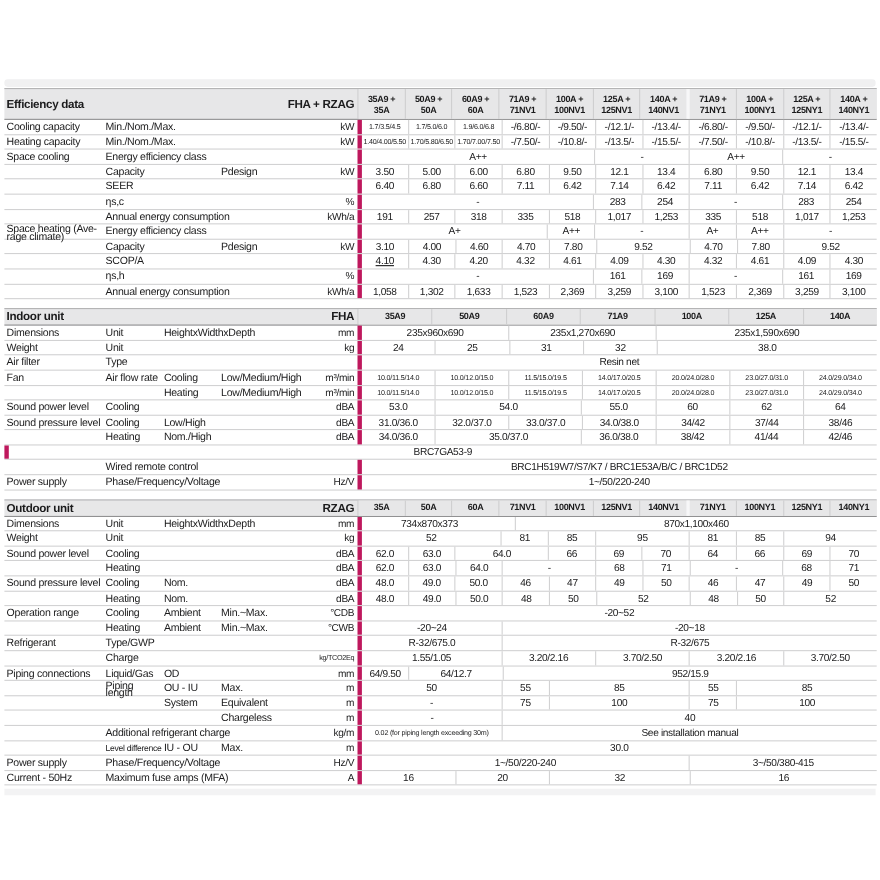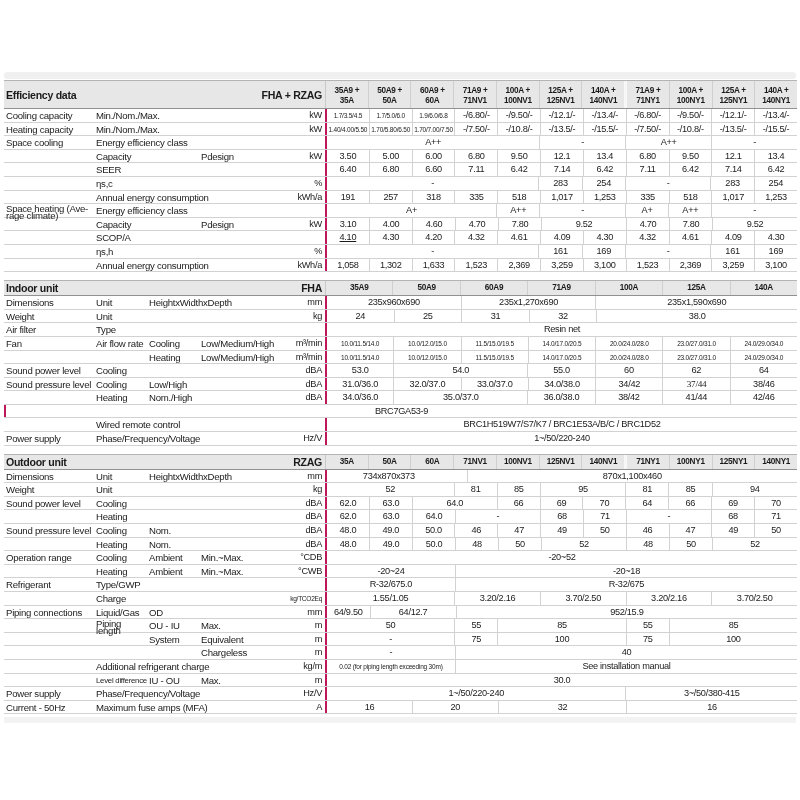--- a/index.html
+++ b/index.html
@@ -15,21 +15,21 @@
 
   .row { display: flex; height: 13.6px; border-bottom: 1px solid #d2d2d3; overflow: visible; }
   .labels { position: relative; width: 321px; flex: none; overflow: visible; }
   .label { position: absolute; top: 0; font-size: 9.6px; line-height: 13.4px; white-space: nowrap; letter-spacing: -0.25px; z-index: 2; }
   .label.smlab { font-size: 7.8px; }
   .label.wrap { white-space: normal; line-height: 6.6px; padding-top: 2px; }
   .label.wrap { line-height: 6.7px; }
   .unit { position: absolute; top: 0; right: 3px; font-size: 9.2px; line-height: 13.4px; letter-spacing: -0.3px; }
   .unit.smlab { font-size: 6.6px; }
 
-  .cells { flex: 1 1 auto; display: flex; border-left: 2px solid #be185d; }
+  .cells { flex: 1 1 auto; display: flex; border-left: 4px solid #be185d; }
   .cell { flex: 1 1 0; min-width: 0; text-align: center; font-size: 9.2px; line-height: 13.2px;
           letter-spacing: -0.3px; white-space: nowrap; overflow: hidden; border-left: 1px solid #d2d2d3; }
   .cells .cell:first-child { border-left: none; }
   .cell.small { font-size: 6.5px; line-height: 13.6px; letter-spacing: -0.2px; }
 
   .shead { background: #e7e7e8; border-top: 1px solid #b4b4b5; border-bottom: 1px solid #919192; height: 16px; }
   .shead .cells { border-left: 1px solid #c9c9ca; }
   .shead .cell { border-left: 1px solid #cfcfd0; background: #e7e7e8; }
   .slabel { position: absolute; top: 0; font-weight: bold; font-size: 10.6px; line-height: 15px; letter-spacing: -0.3px; white-space: nowrap; }
   .slabel.title { left: 2px; }
@@ -389,21 +389,21 @@
         <div class="label" style="left: 92px;">Cooling</div>
         <div class="label" style="left: 145px;">Low/High</div>
         <div class="unit">dBA</div>
       </div>
       <div class="cells">
         <div class="cell" style="flex-grow: 1;">31.0/36.0</div>
         <div class="cell" style="flex-grow: 1;">32.0/37.0</div>
         <div class="cell" style="flex-grow: 1;">33.0/37.0</div>
         <div class="cell" style="flex-grow: 1;">34.0/38.0</div>
         <div class="cell" style="flex-grow: 1;">34/42</div>
-        <div class="cell" style="flex-grow: 1; font-family: Liberation Serif, serif;">37/44</div>
+        <div class="cell" style="flex-grow: 1;">37/44</div>
         <div class="cell" style="flex-grow: 1;">38/46</div>
       </div>
     </div>
     <div class="row">
       <div class="labels">
         <div class="label" style="left: 92px;">Heating</div>
         <div class="label" style="left: 145px;">Nom./High</div>
         <div class="unit">dBA</div>
       </div>
       <div class="cells">

